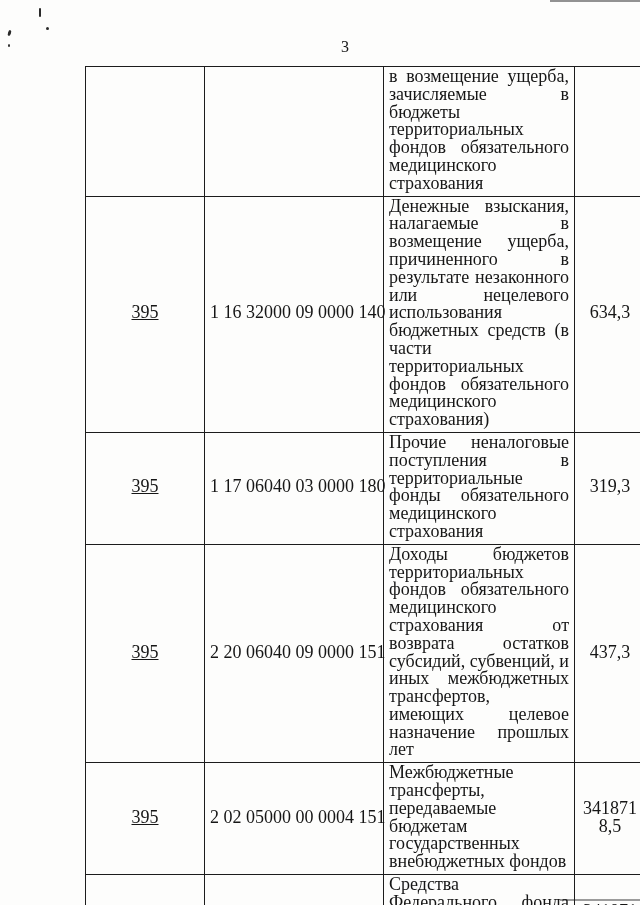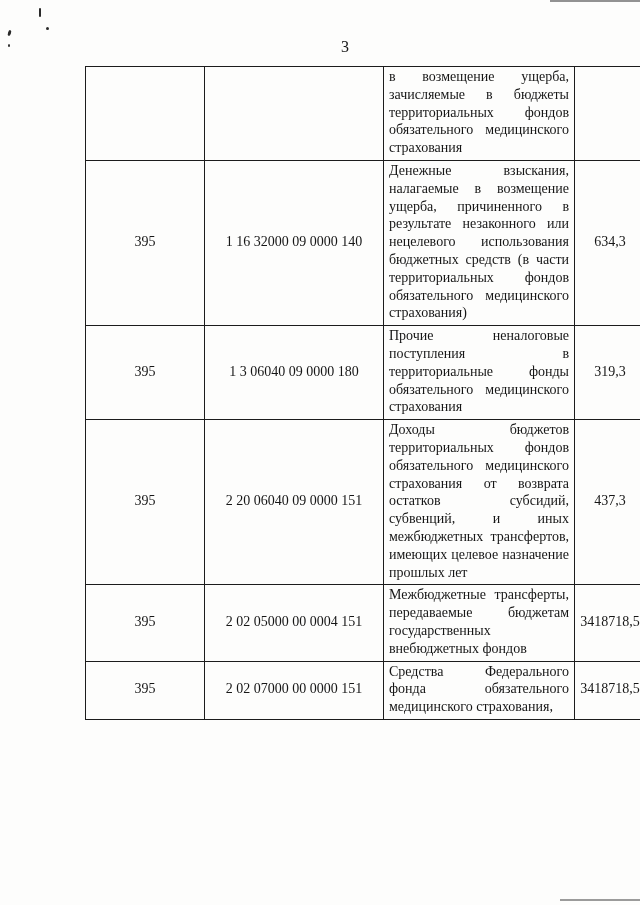--- a/index.html
+++ b/index.html
@@ -27,28 +27,29 @@
   table.budget {
     position: absolute;
     top: 66px;
     left: 85px;
     width: 524px;
     border-collapse: collapse;
     table-layout: fixed;
   }
   table.budget td {
     border: 1.4px solid #1c1c1c;
-    font-size: 14px;
+    font-size: 18px;
     line-height: 17.8px;
     padding: 1px 5px 3px 5px;
     vertical-align: middle;
   }
   td.cell-code {
     width: 108px;
     text-align: center;
+    text-decoration: underline;
   }
   td.cell-kbk {
     width: 168px;
     text-align: center;
     white-space: nowrap;
     font-size: 13.8px;
   }
   td.cell-description {
     width: 180px;
     text-align: justify;
@@ -108,21 +109,21 @@
           <td class="cell-amount"></td>
         </tr>
         <tr>
           <td class="cell-code">395</td>
           <td class="cell-kbk">1 16 32000 09 0000 140</td>
           <td class="cell-description">Денежные взыскания, налагаемые в возмещение ущерба, причиненного в результате незаконного или нецелевого использования бюджетных средств (в части территориальных фондов обязательного медицинского страхования)</td>
           <td class="cell-amount">634,3</td>
         </tr>
         <tr>
           <td class="cell-code">395</td>
-          <td class="cell-kbk">1 3 06040 09 0000 180</td>
+          <td class="cell-kbk">1 17 06040 03 0000 180</td>
           <td class="cell-description">Прочие неналоговые поступления в территориальные фонды обязательного медицинского страхования</td>
           <td class="cell-amount">319,3</td>
         </tr>
         <tr>
           <td class="cell-code">395</td>
           <td class="cell-kbk">2 20 06040 09 0000 151</td>
           <td class="cell-description">Доходы бюджетов территориальных фондов обязательного медицинского страхования от возврата остатков субсидий, субвенций, и иных межбюджетных трансфертов, имеющих целевое назначение прошлых лет</td>
           <td class="cell-amount">437,3</td>
         </tr>
         <tr>

